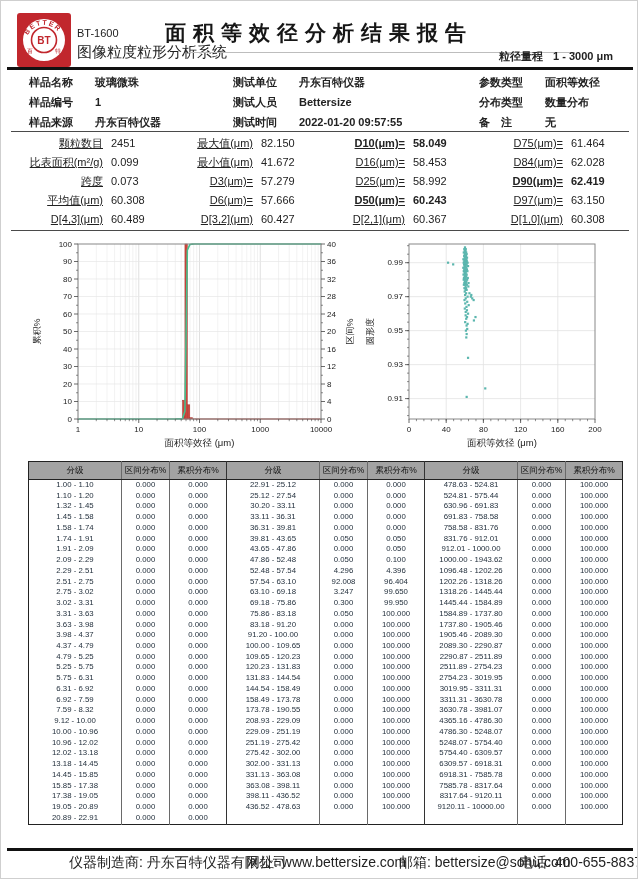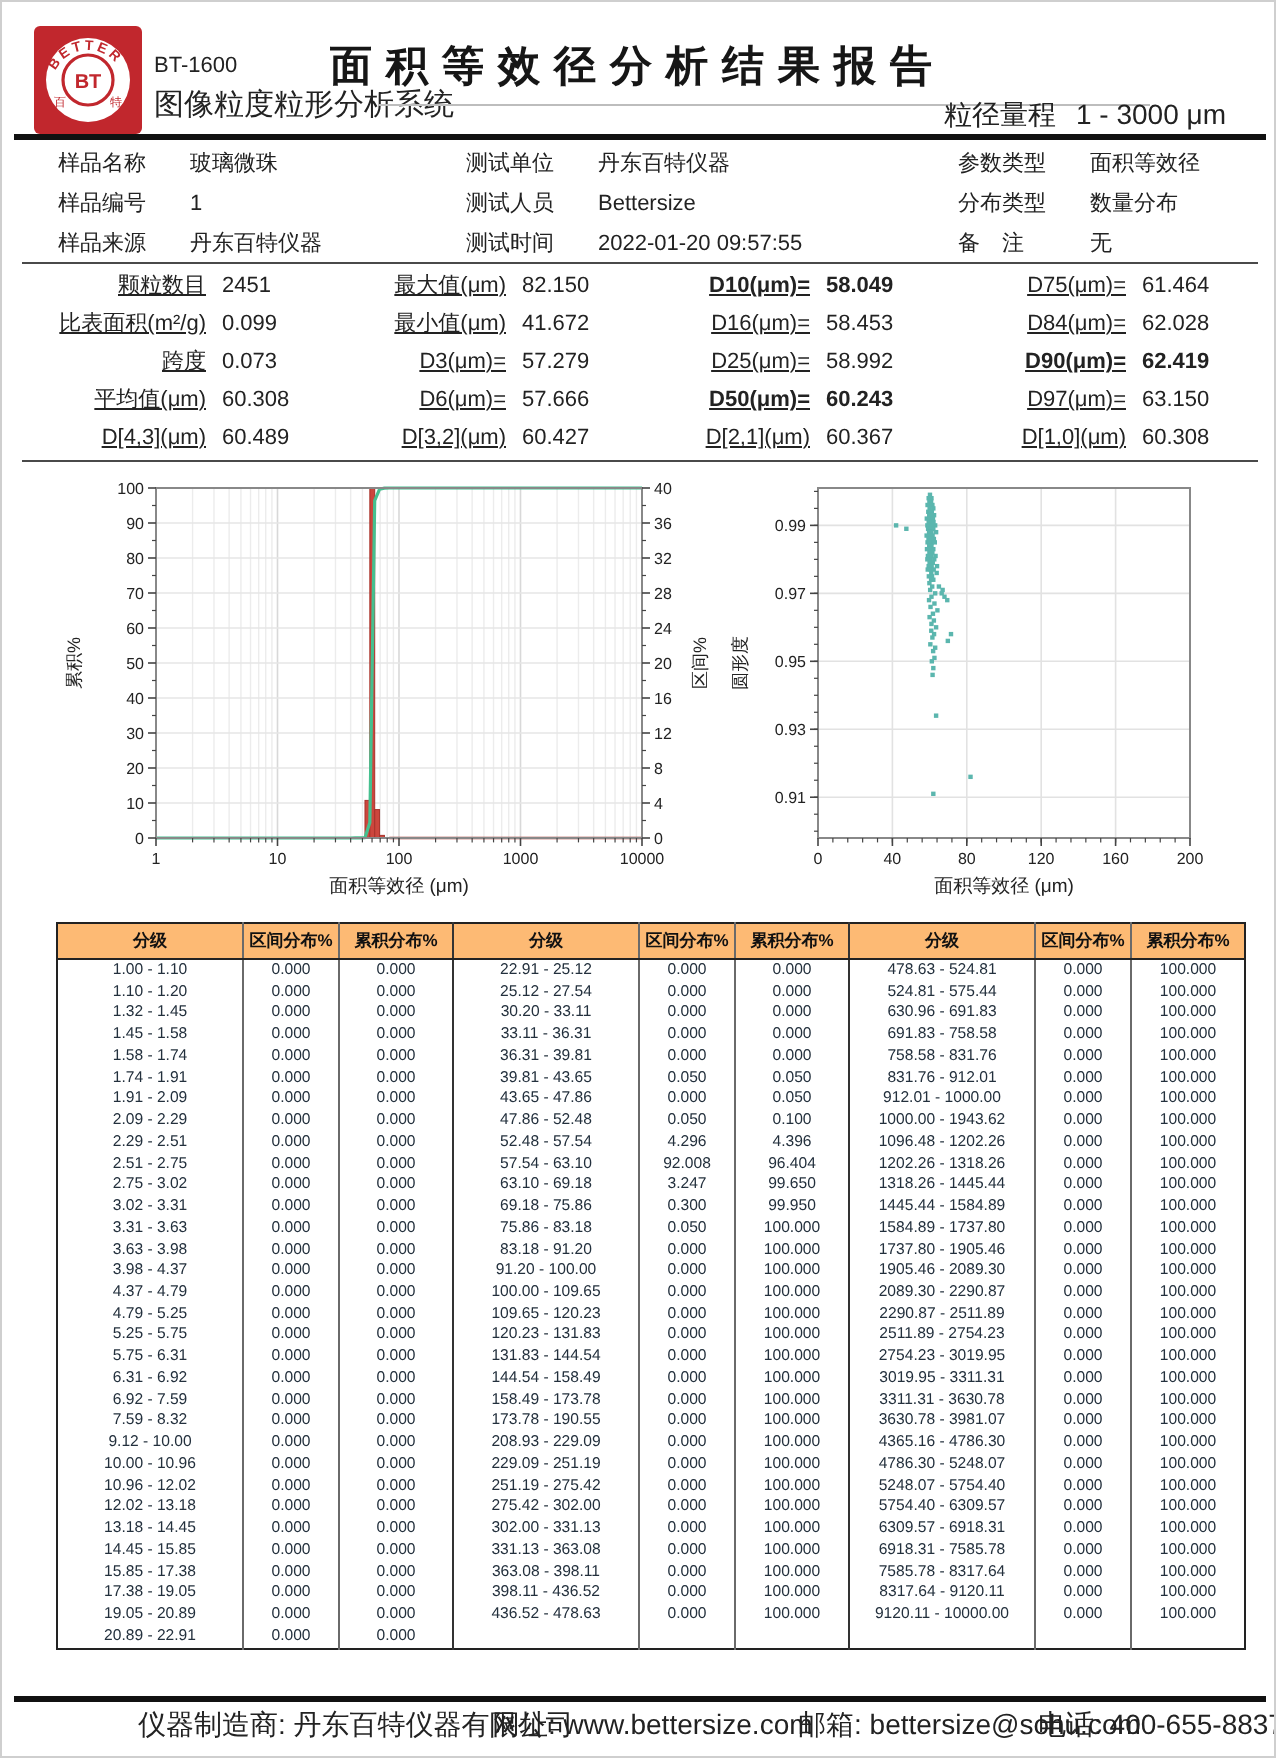--- a/index.html
+++ b/index.html
@@ -3,41 +3,41 @@
 <meta charset="utf-8">
 <style>
   html,body{margin:0;padding:0;background:#e9e9e9;font-family:"Liberation Sans",sans-serif;}
   .page{position:relative;width:638px;height:879px;background:#fff;border:1px solid #cfcfcf;box-sizing:border-box;overflow:hidden;color:#1d1d1d;}
   
   .logo{position:absolute;left:16px;top:12px;width:54px;height:54px;}
   .brand-model{position:absolute;left:76px;top:26px;font-size:11px;color:#222;}
   .brand-system{position:absolute;left:76px;top:42px;font-size:15px;color:#222;}
   .report-title{position:absolute;left:0;right:0;top:18px;text-align:center;font-family:"Liberation Serif",serif;font-weight:bold;font-size:21px;letter-spacing:7px;color:#161616;}
   .title-underline{position:absolute;left:188px;top:51px;width:386px;height:1px;background:#bdbdbd;}
-  .range{position:absolute;right:24px;top:48px;font-size:14px;color:#222;}
+  .range{position:absolute;right:24px;top:48px;font-size:11px;color:#222;font-weight:bold;}
   .range .lbl{margin-right:10px;}
   .hr-thick{position:absolute;left:6px;width:626px;height:3px;background:#111;}
   .hr-thin{position:absolute;left:10px;width:618px;height:1px;background:#4a4a4a;}
   
   .info{position:absolute;left:28px;top:71px;display:grid;grid-template-columns:204px 246px 160px;}
-  .info .cell{line-height:20px;font-size:11px;white-space:nowrap;}
+  .info .cell{line-height:20px;font-size:11px;white-space:nowrap;font-weight:bold;}
   .info .lbl{display:inline-block;width:58px;color:#222;}
   .info .val{margin-left:8px;color:#222;}
   
   .stats{position:absolute;left:12px;top:133px;display:grid;grid-template-columns:150px 152px 158px 158px;}
   .stats .cell{display:flex;line-height:19px;font-size:11px;white-space:nowrap;}
   .stats .lbl{width:90px;text-align:right;color:#222;text-decoration:underline;}
   .stats .val{margin-left:8px;color:#222;}
   .stats .cell.bold .lbl,.stats .cell.bold .val{font-weight:bold;}
   
   .charts{position:absolute;left:0;top:236px;width:638px;height:222px;}
   svg text{font-family:"Liberation Sans",sans-serif;}
   
   .grading{position:absolute;left:27px;top:460px;width:585px;border-collapse:collapse;table-layout:fixed;}
-  .grading th{background:#fdba74;font-size:8.5px;font-weight:bold;height:17px;padding:0;border-bottom:1.5px solid #222;color:#111;}
+  .grading th{background:#a3a3a3;font-size:8.5px;font-weight:normal;height:17px;padding:0;border-bottom:1.5px solid #222;color:#111;}
   .grading td{font-size:7.8px;height:10.74px;line-height:10.74px;padding:0;text-align:center;color:#23303d;white-space:nowrap;}
   .grading th,.grading td{border-left:1px solid #6a6a6a;}
   .grading th:first-child,.grading td:first-child{border-left:none;}
   .grading th.gsep,.grading td.gsep{border-left:1.5px solid #333;}
   .grading{border:1.5px solid #222;}
   
   .footer-item{position:absolute;top:853px;font-size:14px;color:#222;white-space:nowrap;}
 </style>
 </head>
 <body>

